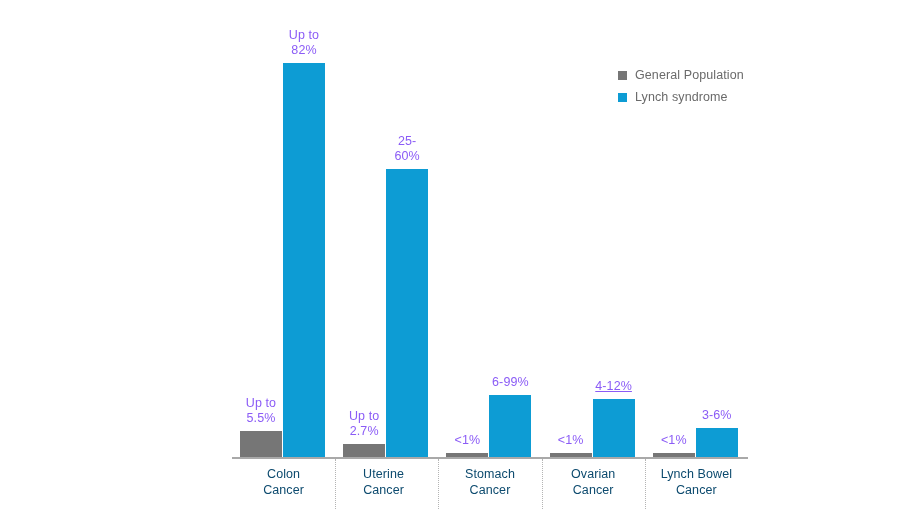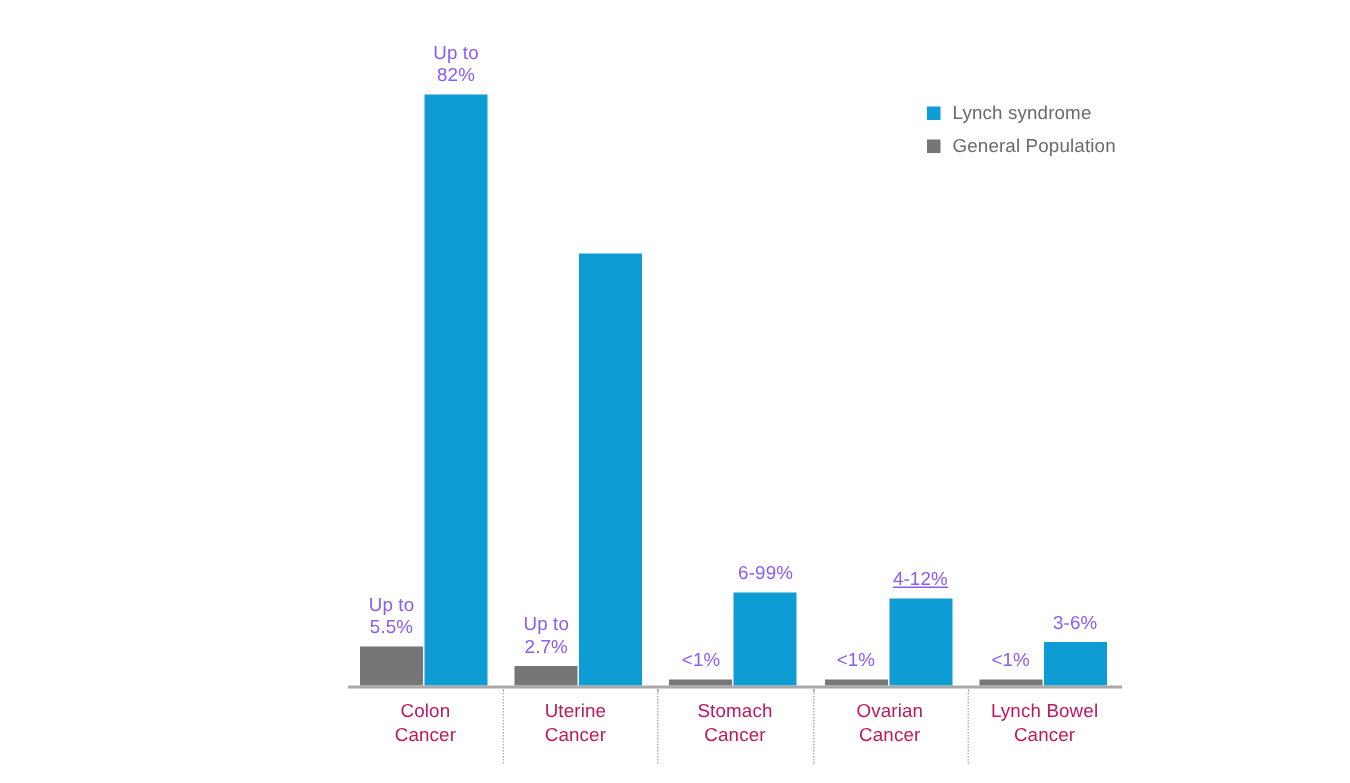--- a/index.html
+++ b/index.html
@@ -108,40 +108,40 @@
   }
 
   
   .cat-label {
     position: absolute;
     top: 466px;
     width: 103.2px;
     text-align: center;
     font-size: 12.5px;
     line-height: 16px;
-    color: #be185d;
+    color: #0c4a6e;
     letter-spacing: 0.1px;
   }
   .cat-label span {
     display: block;
   }
 </style>
 </head>
 <body>
 
 <div id="chart-root">
 
   <div class="legend">
     <div class="legend-row">
+      <span class="legend-swatch" style="background:#767676;"></span>
+      <span class="legend-label">General Population</span>
+    </div>
+    <div class="legend-row">
       <span class="legend-swatch" style="background:#0D9CD4;"></span>
       <span class="legend-label">Lynch syndrome</span>
-    </div>
-    <div class="legend-row">
-      <span class="legend-swatch" style="background:#767676;"></span>
-      <span class="legend-label">General Population</span>
     </div>
   </div>
 
   <div class="plot" id="plot-area">
       <div class="group" style="left: 0px;">
         <div class="bar bar-gray" style="height: 26.4121px; background: rgb(118, 118, 118);"></div>
         <div class="bar-label bar-label-gray" style="bottom: 31.4121px;">
           <div>Up to</div>
           <div>5.5%</div>
         </div>
@@ -151,20 +151,24 @@
           <div>82%</div>
         </div>
       </div>
       <div class="group" style="left: 103.2px;">
         <div class="bar bar-gray" style="height: 12.9659px; background: rgb(118, 118, 118);"></div>
         <div class="bar-label bar-label-gray" style="bottom: 17.9659px;">
           <div>Up to</div>
           <div>2.7%</div>
         </div>
         <div class="bar bar-blue" style="height: 288.132px; background: rgb(13, 156, 212);"></div>
+        <div class="bar-label bar-label-blue" style="bottom: 293.132px;">
+          <div>25-</div>
+          <div>60%</div>
+        </div>
       </div>
       <div class="group" style="left: 206.4px;">
         <div class="bar bar-gray" style="height: 4.32198px; background: rgb(118, 118, 118);"></div>
         <div class="bar-label bar-label-gray" style="bottom: 9.32198px;">
           <div>&lt;1%</div>
         </div>
         <div class="bar bar-blue" style="height: 62.4286px; background: rgb(13, 156, 212);"></div>
         <div class="bar-label bar-label-blue" style="bottom: 67.4286px;">
           <div>6-99%</div>
         </div>

